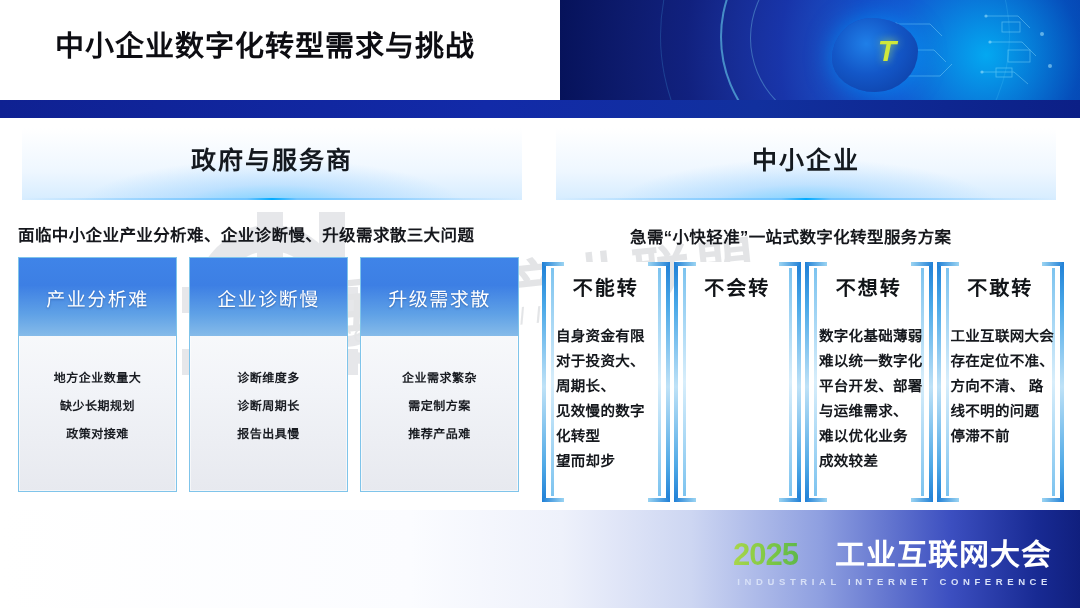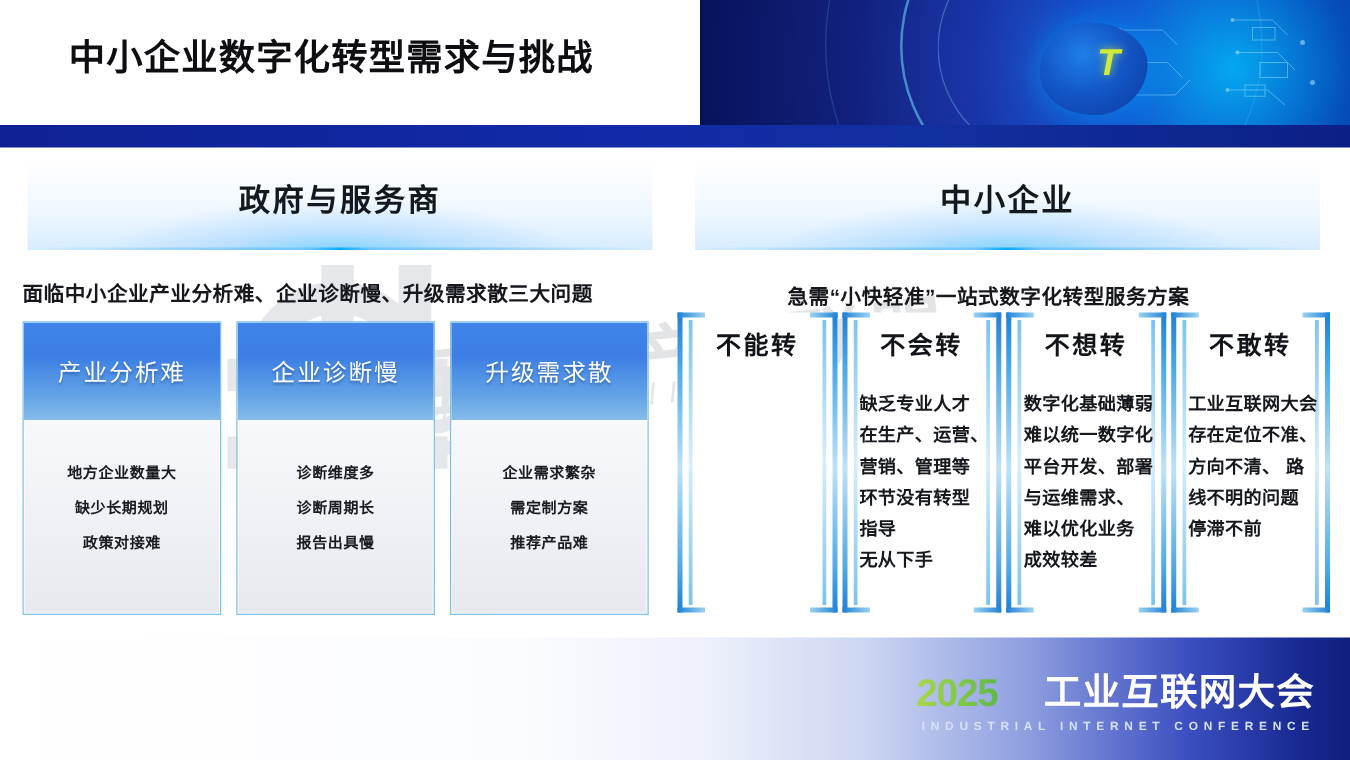--- a/index.html
+++ b/index.html
@@ -162,21 +162,21 @@
     position:relative; padding-top:28px;
     text-align:center;
   }
   .lcard-body div {
     font-size:12px; font-weight:bold; color:#191c22;
     line-height:28px; letter-spacing:.5px;
   }
 
   
   .right-cards {
-    position:absolute; left:542px; top:250px; width:522px; height:240px;
+    position:absolute; left:542px; top:262px; width:522px; height:240px;
     z-index:5; display:flex; gap:4px;
   }
   .rcard {
     position:relative; width:128px; height:240px;
     background:#ffffff;
   }
   
   .rcard .bar-l, .rcard .bar-r {
     position:absolute; top:0; width:4px; height:240px;
     background:linear-gradient(180deg,#1f7fd6 0%,#49a8e8 18%,#bfe2f7 52%,#4fa9e6 85%,#1f7fd6 100%);
@@ -341,39 +341,39 @@
       <div class="rcard">
         <div class="bar-l"></div>
         <div class="bar-r"></div>
         <div class="bar-l2"></div>
         <div class="bar-r2"></div>
         <div class="hook-tl"></div>
         <div class="hook-tr"></div>
         <div class="hook-bl"></div>
         <div class="hook-br"></div>
         <div class="rcard-title">不能转</div>
+        <div class="rcard-body">
+          <div>自身资金有限</div>
+          <div>对于投资大、</div>
+          <div>周期长、</div>
+          <div>见效慢的数字</div>
+          <div>化转型</div>
+          <div>望而却步</div>
+        </div>
       </div>
       <div class="rcard">
         <div class="bar-l"></div>
         <div class="bar-r"></div>
         <div class="bar-l2"></div>
         <div class="bar-r2"></div>
         <div class="hook-tl"></div>
         <div class="hook-tr"></div>
         <div class="hook-bl"></div>
         <div class="hook-br"></div>
         <div class="rcard-title">不会转</div>
-        <div class="rcard-body">
-          <div>缺乏专业人才</div>
-          <div>在生产、运营、</div>
-          <div>营销、管理等</div>
-          <div>环节没有转型</div>
-          <div>指导</div>
-          <div>无从下手</div>
-        </div>
       </div>
       <div class="rcard">
         <div class="bar-l"></div>
         <div class="bar-r"></div>
         <div class="bar-l2"></div>
         <div class="bar-r2"></div>
         <div class="hook-tl"></div>
         <div class="hook-tr"></div>
         <div class="hook-bl"></div>
         <div class="hook-br"></div>

